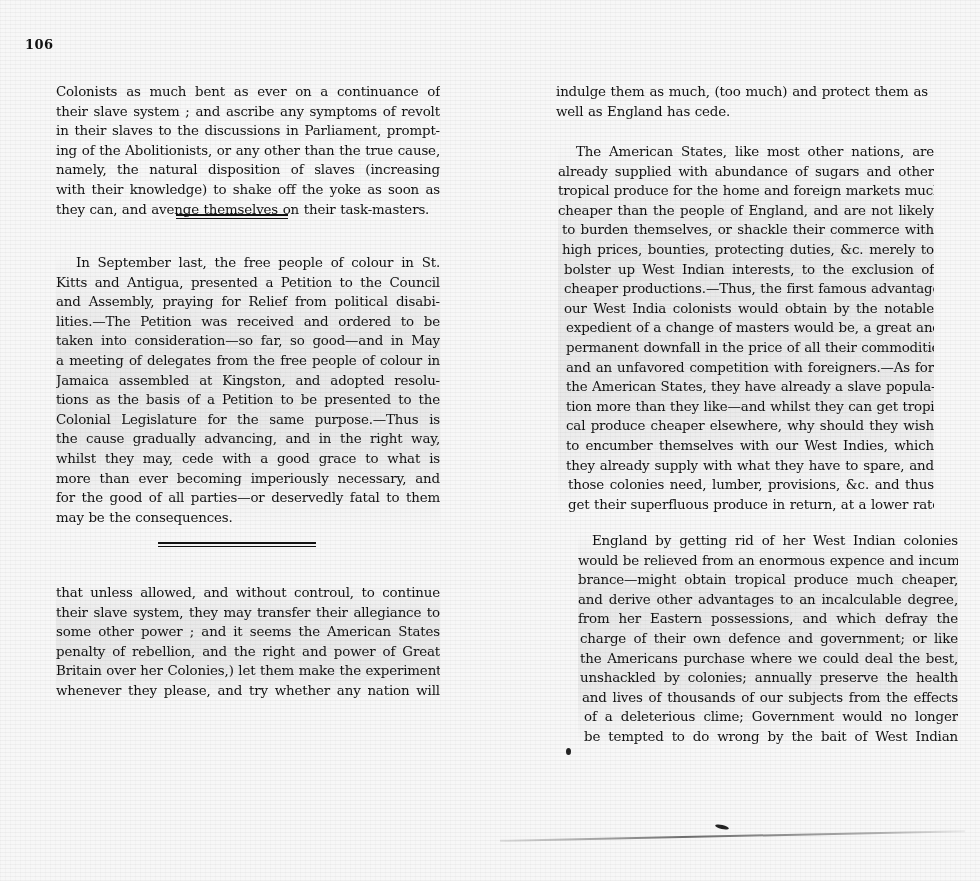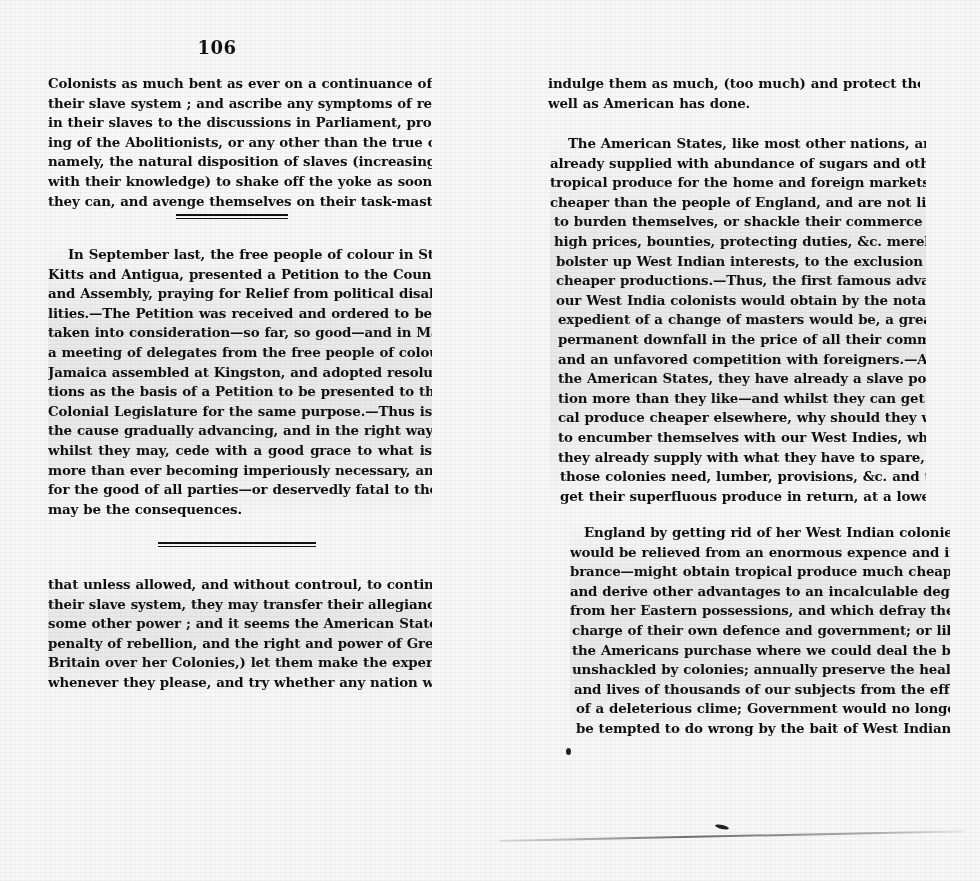--- a/index.html
+++ b/index.html
@@ -34,37 +34,37 @@
       width: 384px;
     }
     .page-right {
       left: 540px;
       width: 404px;
     }
     .page-number {
       position: absolute;
       top: 37px;
       width: 100%;
-      text-align: center;
-      font-size: 18px;
+      text-align: left;
+      font-size: 13px;
       font-weight: bold;
       letter-spacing: 0.5px;
     }
     .page-left .page-number { left: -15px; }
     .page-right .page-number { left: -8px; }
     .para {
       position: absolute;
       left: 0;
       width: 100%;
       font-size: 13.4px;
       line-height: 19.6px;
-      font-weight: bold;
+      font-weight: normal;
       text-align: justify;
       text-align-last: left;
-      margin: 8px;
+      margin: 16px;
       -webkit-font-smoothing: none;
       letter-spacing: -0.15px;
       word-spacing: 0.5px;
     }
     .para .line {
       display: block;
       text-align: justify;
       text-align-last: justify;
       white-space: nowrap;
       overflow: hidden;
@@ -150,21 +150,21 @@
     <span class="line">penalty of rebellion, and the right and power of Great</span>
     <span class="line">Britain over her Colonies,) let them make the experiment</span>
     <span class="line">whenever they please, and try whether any nation will</span>
   </p>
 </div>
 
 <div class="page page-right">
 
   <p class="para" style="top:66px; width:372px;">
     <span class="line">indulge them as much, (too much) and protect them as</span>
-    <span class="line last">well as American has done.</span>
+    <span class="line last">well as England has cede.</span>
   </p>
 
   <p class="para shade" style="top:126px; left:2px; width:376px;">
     <span class="line" style="padding-left:18px;">The American States, like most other nations, are</span>
     <span class="line">already supplied with abundance of sugars and other</span>
     <span class="line">tropical produce for the home and foreign markets much</span>
     <span class="line">cheaper than the people of England, and are not likely</span>
     <span class="line" style="padding-left:4px;">to burden themselves, or shackle their commerce with</span>
     <span class="line" style="padding-left:4px;">high prices, bounties, protecting duties, &amp;c. merely to</span>
     <span class="line" style="padding-left:6px;">bolster up West Indian interests, to the exclusion of</span>

